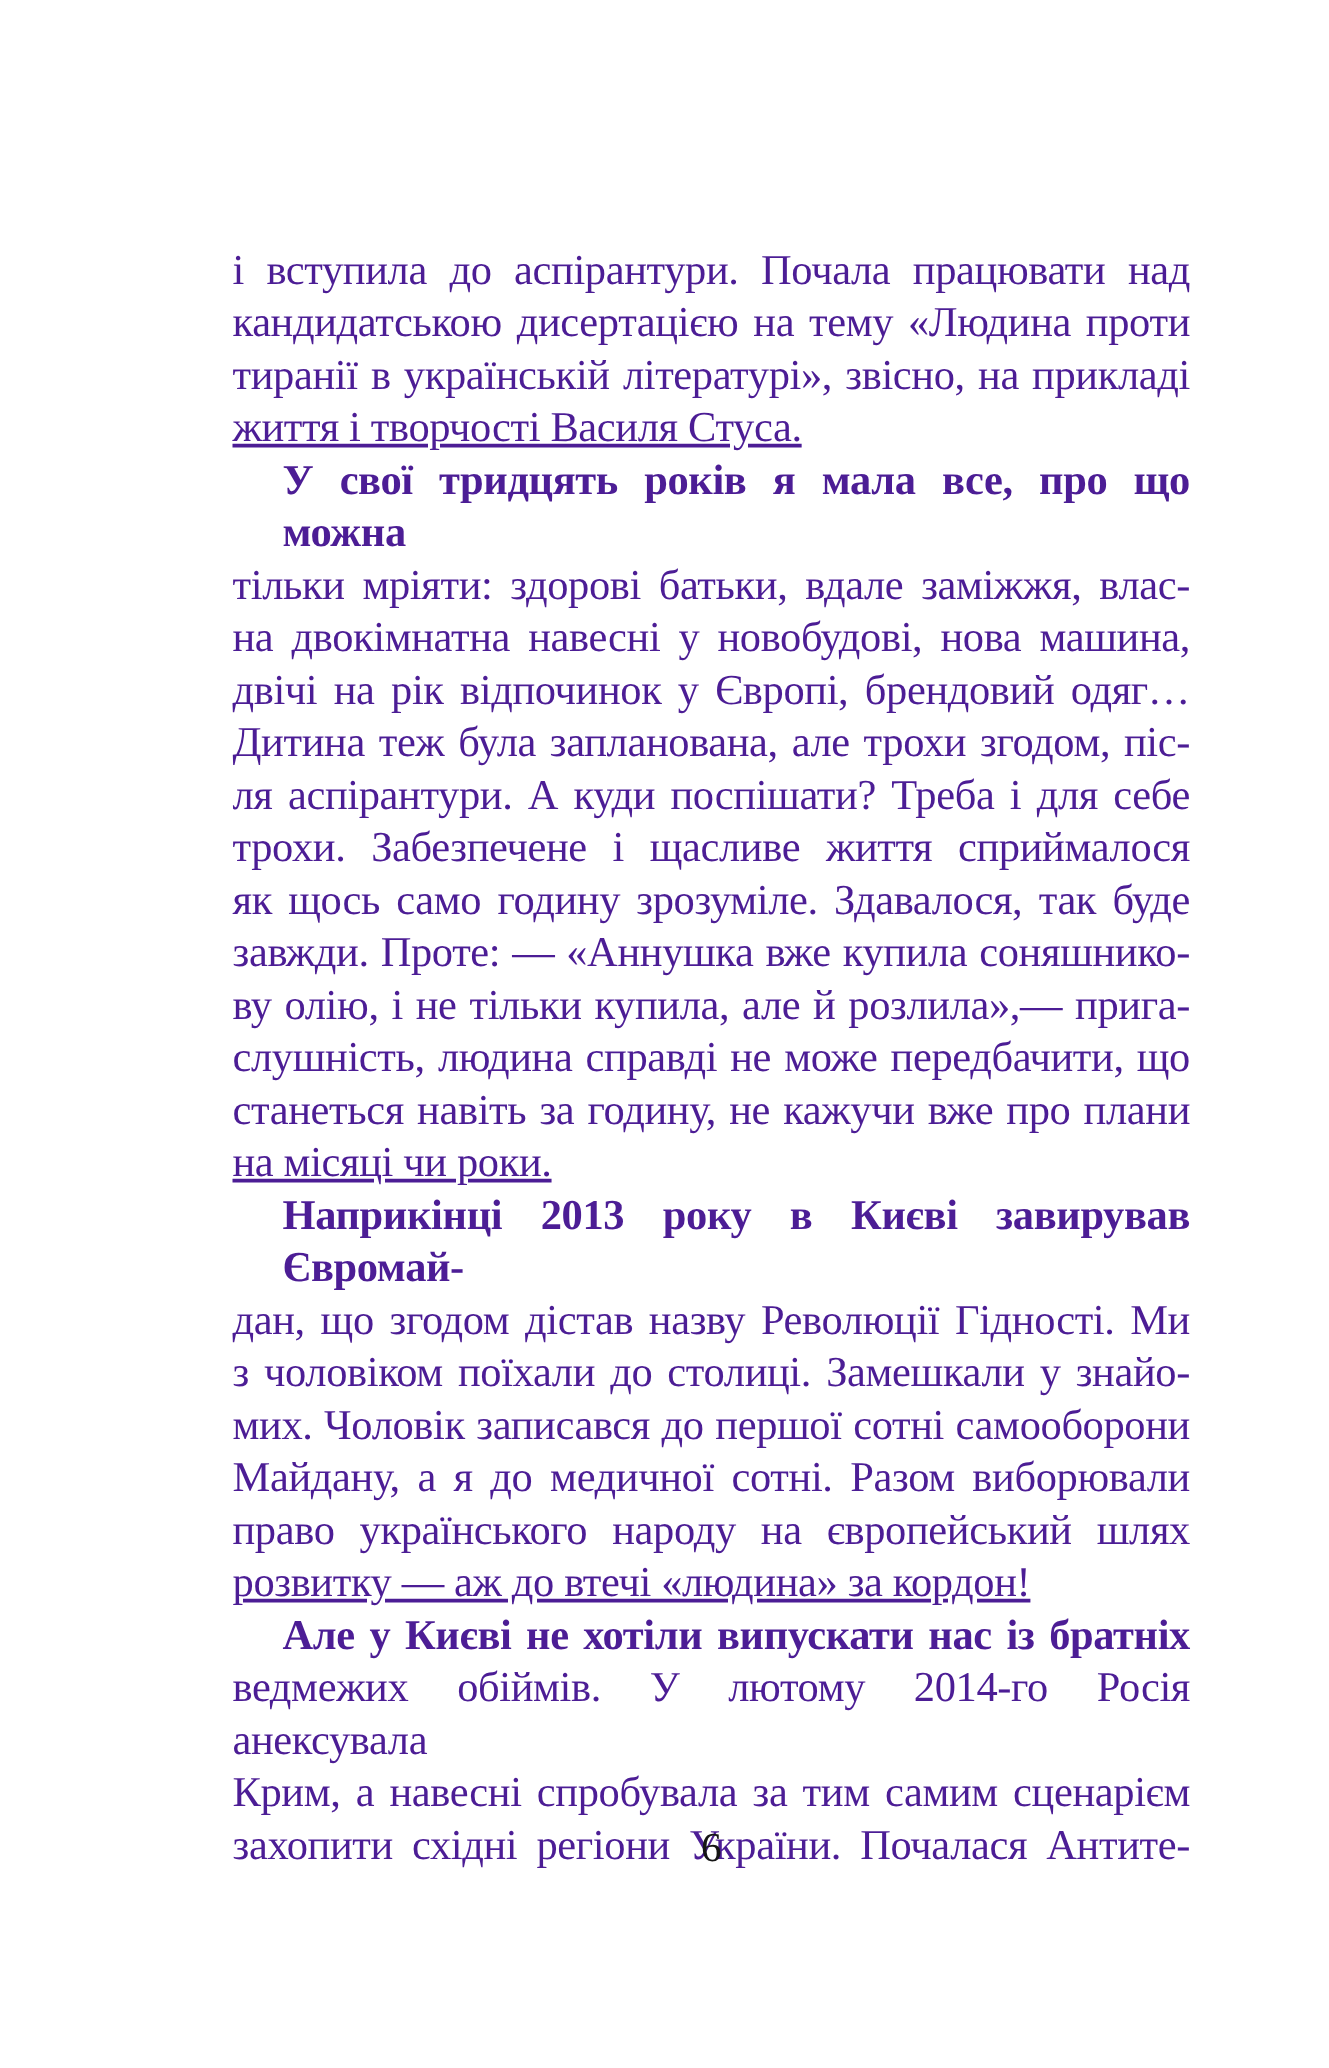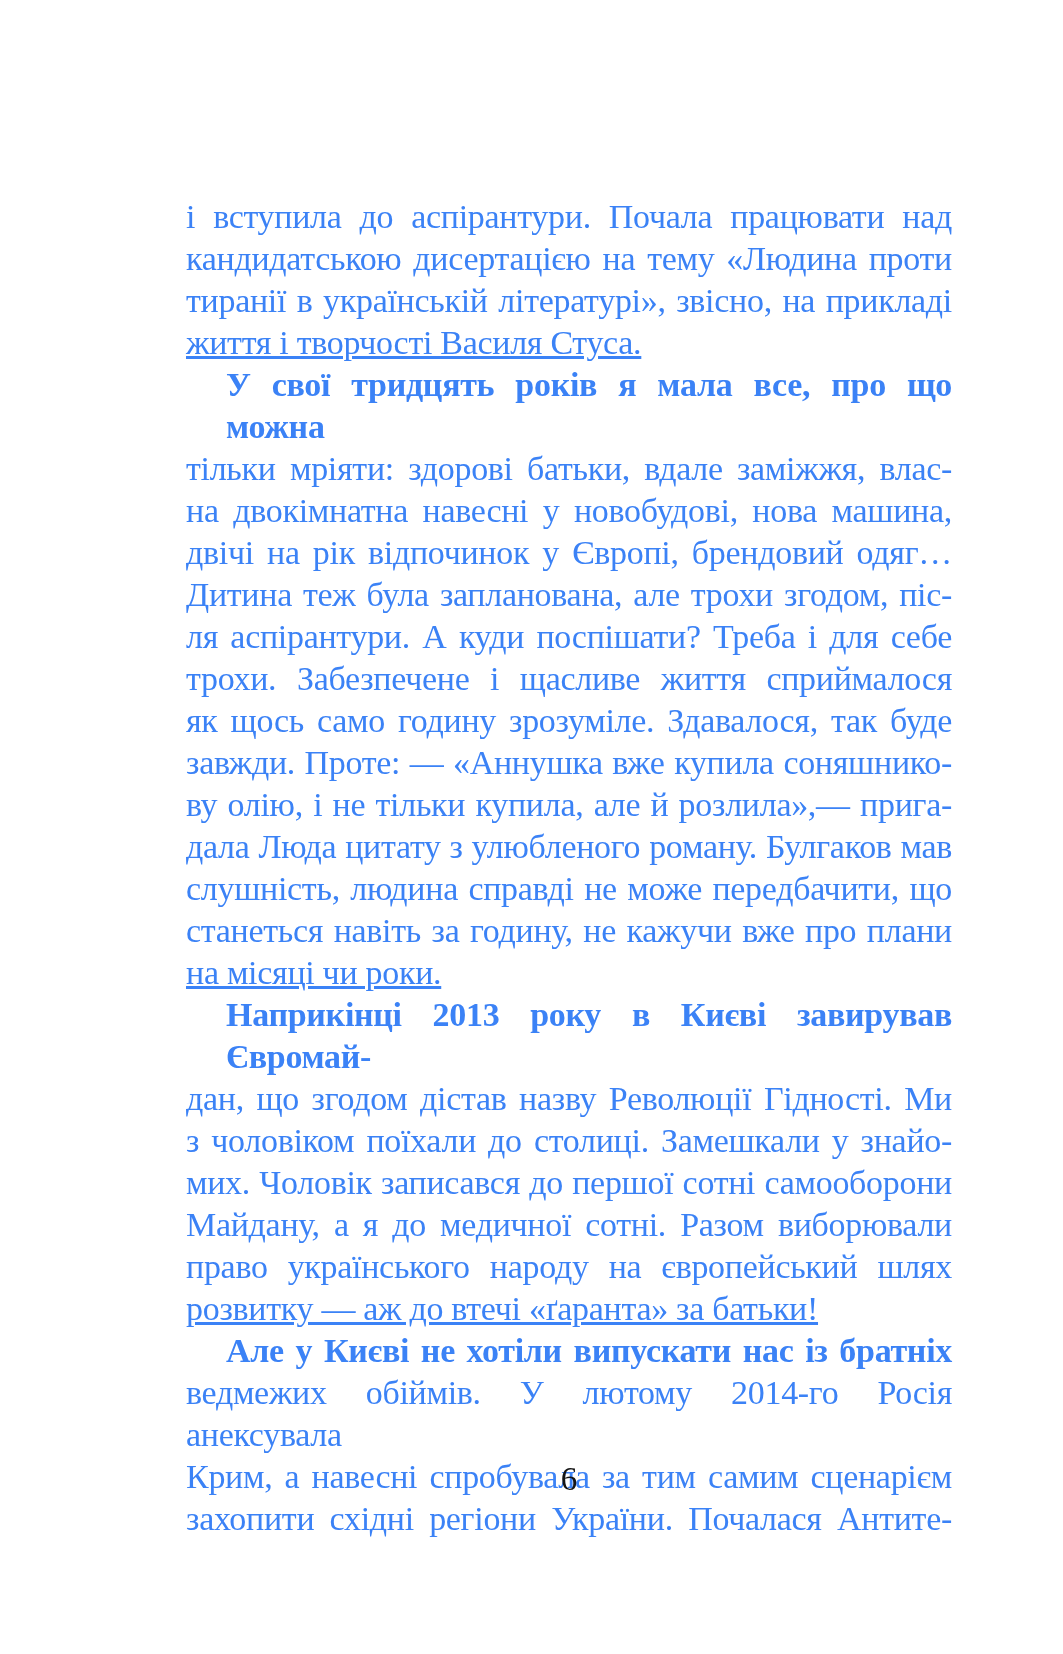--- a/index.html
+++ b/index.html
@@ -17,21 +17,21 @@
   }
   .text-block {
     position: absolute;
     left: 186px;
     top: 196px;
     width: 766px;
     font-family: "Liberation Serif", "DejaVu Serif", serif;
     font-size: 34px;
     line-height: 42px;
     letter-spacing: -0.3px;
-    color: #3b82f6;
+    color: #4c1d95;
   }
   .paragraph {
     margin: 0;
     padding: 0;
   }
   .line {
     text-align: justify;
     text-align-last: justify;
   }
   .line.para-end {
@@ -69,33 +69,32 @@
         <div class="line indent">У свої тридцять років я мала все, про що можна</div>
         <div class="line">тільки мріяти: здорові батьки, вдале заміжжя, влас-</div>
         <div class="line">на двокімнатна навесні у новобудові, нова машина,</div>
         <div class="line">двічі на рік відпочинок у Європі, брендовий одяг…</div>
         <div class="line">Дитина теж була запланована, але трохи згодом, піс-</div>
         <div class="line">ля аспірантури. А куди поспішати? Треба і для себе</div>
         <div class="line">трохи. Забезпечене і щасливе життя сприймалося</div>
         <div class="line">як щось само годину зрозуміле. Здавалося, так буде</div>
         <div class="line">завжди. Проте: — «Аннушка вже купила соняшнико-</div>
         <div class="line">ву олію, і не тільки купила, але й розлила»,— прига-</div>
-        <div class="line">дала Люда цитату з улюбленого роману. Булгаков мав</div>
         <div class="line">слушність, людина справді не може передбачити, що</div>
         <div class="line">станеться навіть за годину, не кажучи вже про плани</div>
         <div class="line para-end">на місяці чи роки.</div>
       </div>
       <div class="paragraph">
         <div class="line indent">Наприкінці 2013 року в Києві завирував Євромай-</div>
         <div class="line">дан, що згодом дістав назву Революції Гідності. Ми</div>
         <div class="line">з чоловіком поїхали до столиці. Замешкали у знайо-</div>
         <div class="line">мих. Чоловік записався до першої сотні самооборони</div>
         <div class="line">Майдану, а я до медичної сотні. Разом виборювали</div>
         <div class="line">право українського народу на європейський шлях</div>
-        <div class="line para-end">розвитку — аж до втечі «ґаранта» за батьки!</div>
+        <div class="line para-end">розвитку — аж до втечі «людина» за кордон!</div>
       </div>
       <div class="paragraph">
         <div class="line indent">Але у Києві не хотіли випускати нас із братніх</div>
         <div class="line">ведмежих обіймів. У лютому 2014-го Росія анексувала</div>
         <div class="line">Крим, а навесні спробувала за тим самим сценарієм</div>
         <div class="line">захопити східні регіони України. Почалася Антите-</div>
       </div>
     </div>
   <div class="page-number">6</div>
 </div>

